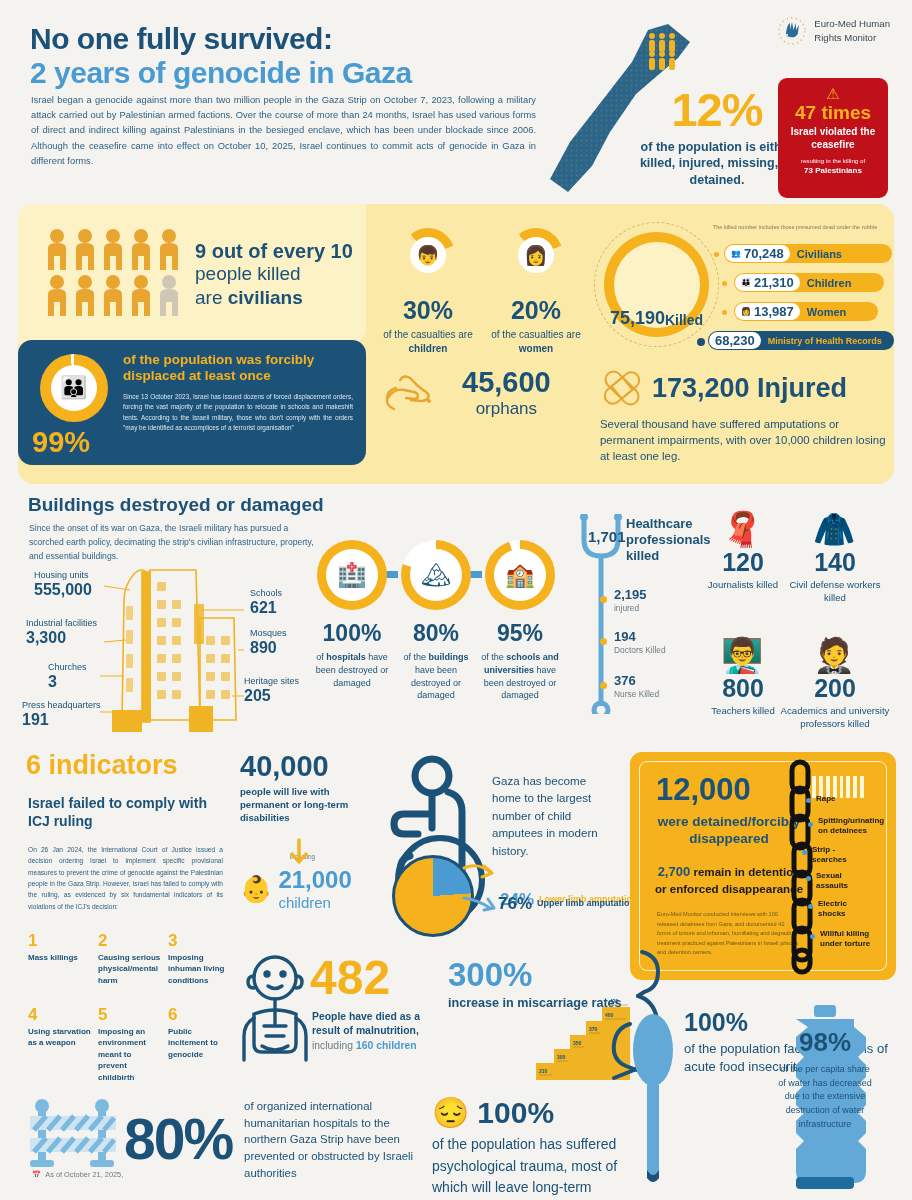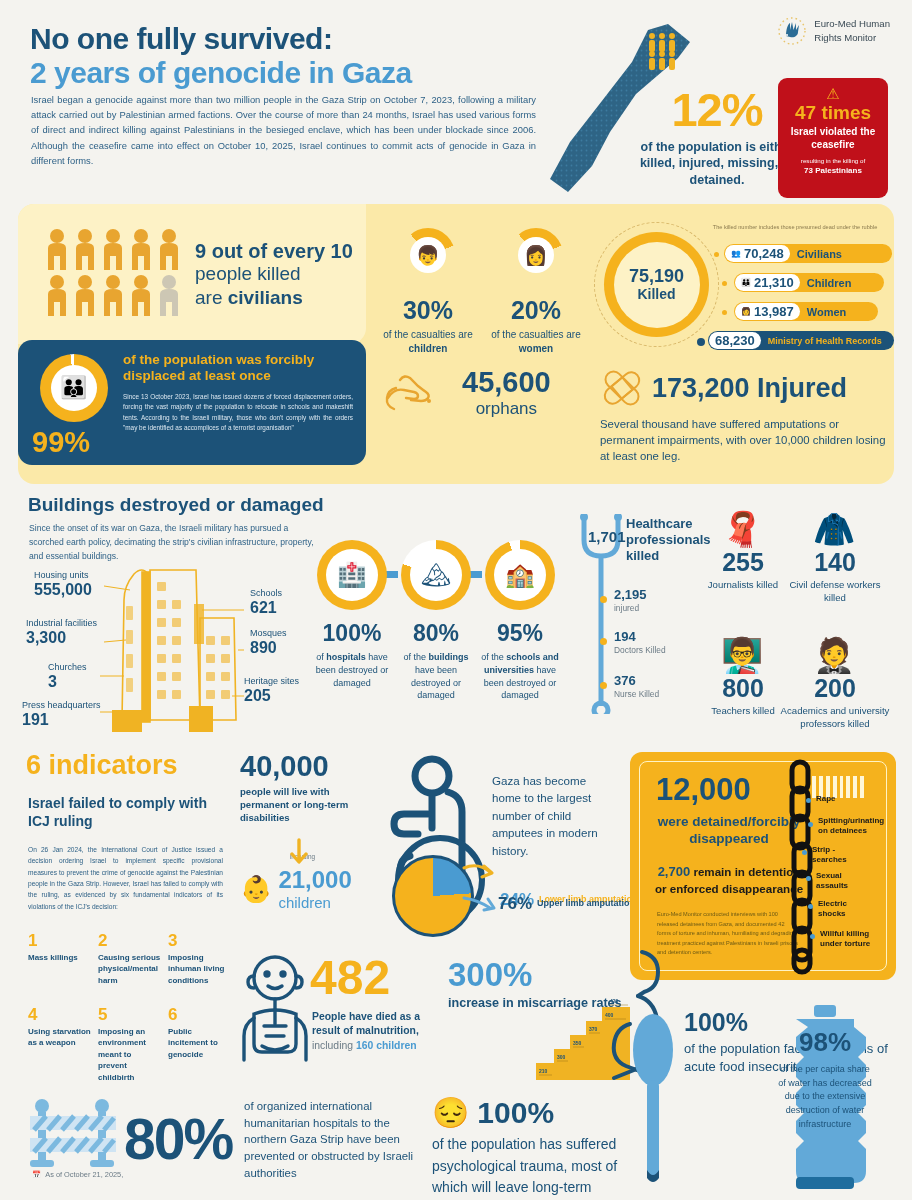--- a/index.html
+++ b/index.html
@@ -78,21 +78,21 @@
   .cwcol .sub{font-size:10px;color:var(--navy);line-height:1.35;margin-top:5px;font-weight:300;}
   .cwcol .sub b{font-weight:bold;}
 
   .orphans{position:absolute;left:382px;top:368px;width:215px;display:flex;gap:22px;}
   .orphans .num{font-size:29px;font-weight:bold;color:var(--navy);line-height:1;}
   .orphans .lab{font-size:17px;color:var(--navy);font-weight:300;text-align:center;margin-top:2px;}
 
   .killed-circle{position:absolute;left:604px;top:232px;width:105px;height:105px;border-radius:50%;
      background:var(--yellow);display:flex;align-items:center;justify-content:center;}
   .killed-circle .in{width:86px;height:86px;border-radius:50%;background:var(--cream-l);display:flex;
-     flex-direction:column;align-items:center;justify-content:center;}
+     align-items:flex-end;justify-content:center;}
   .killed-circle .n{font-size:18px;font-weight:bold;color:var(--navy);line-height:1.05;}
   .killed-circle .k{font-size:14px;font-weight:bold;color:var(--navy);}
   .dashring{position:absolute;left:594px;top:222px;width:125px;height:125px;border-radius:50%;border:1.4px dashed #d9b96b;}
 
   .rub-note{position:absolute;left:690px;top:224px;width:210px;font-size:5.6px;color:#8a7a4e;text-align:center;}
   .killrow{position:absolute;height:19px;border-radius:10px;display:flex;align-items:center;}
   .killrow .chip{background:#fff;border-radius:10px;height:17px;display:flex;align-items:center;gap:3px;padding:0 6px;margin-left:1px;}
   .killrow .ic{font-size:8px;}
   .killrow .v{font-size:13px;font-weight:bold;color:var(--navy);}
   .killrow .lb{font-size:11px;font-weight:bold;margin-left:7px;}
@@ -563,21 +563,21 @@
     <div class="l">Doctors Killed</div>
   </div>
   <div class="hdot" style="left:600px;top:682px"></div>
   <div class="hitem" style="left:614px;top:674px">
     <div class="v">376</div>
     <div class="l">Nurse Killed</div>
   </div>
 
   <div class="pro" style="left:688px;top:512px">
     <div class="ic">🧣</div>
-    <div class="v">255</div>
+    <div class="v">120</div>
     <div class="l">Journalists killed</div>
   </div>
   <div class="pro" style="left:780px;top:512px">
     <div class="ic">🧥</div>
     <div class="v">140</div>
     <div class="l">Civil defense workers killed</div>
   </div>
   <div class="pro" style="left:688px;top:638px">
     <div class="ic">👨‍🏫</div>
     <div class="v">800</div>

